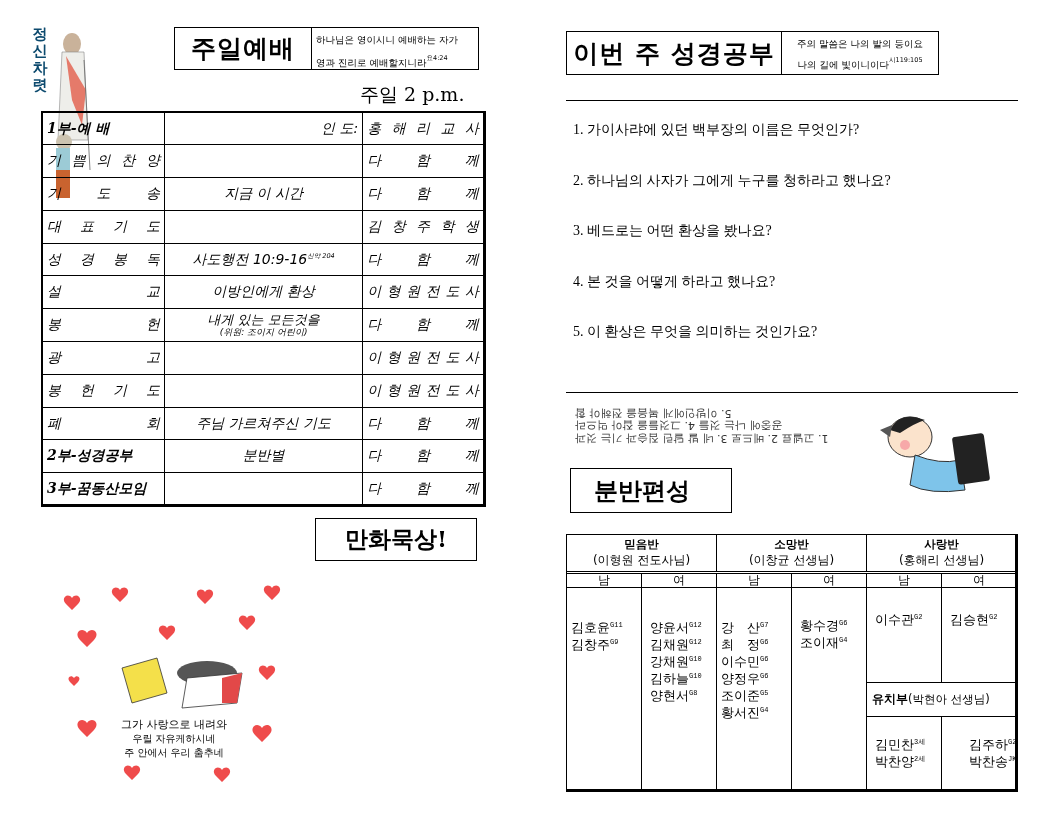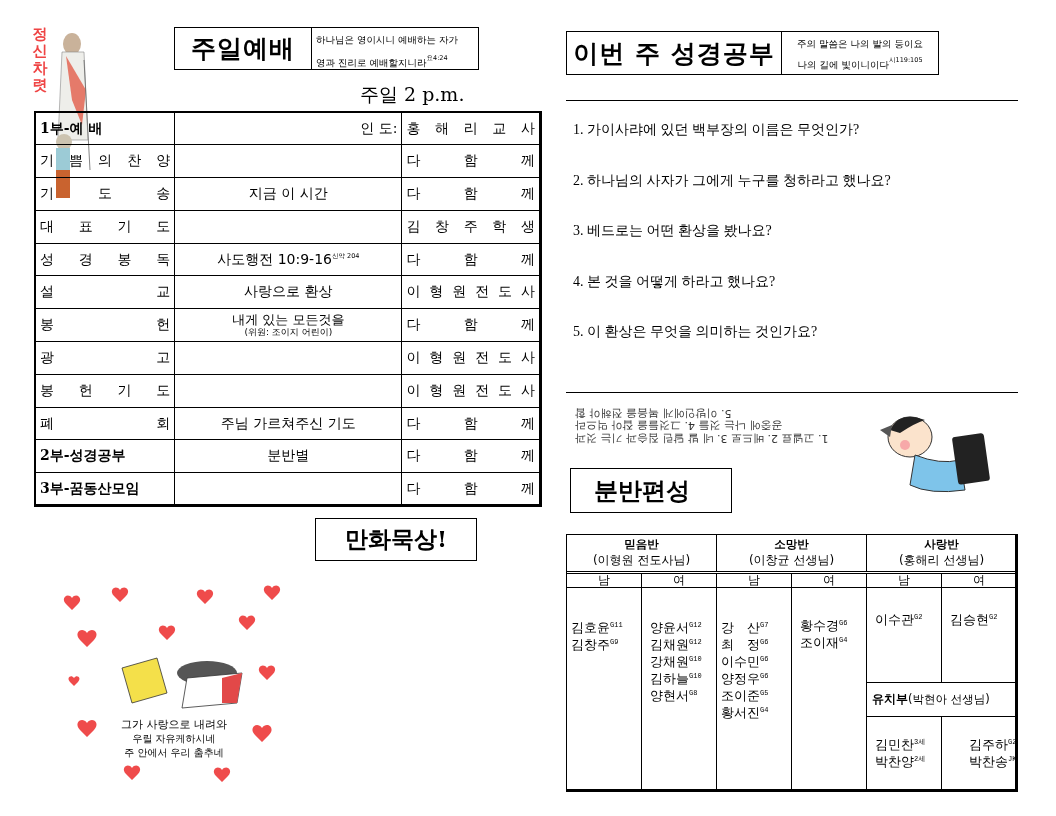--- a/index.html
+++ b/index.html
@@ -4,42 +4,42 @@
 <style>
   * { box-sizing: border-box; margin: 0; padding: 0; }
   body {
     width: 1056px; height: 816px; background: #ffffff; position: relative; overflow: hidden;
     font-family: "DejaVu Sans", sans-serif; color: #000;
   }
   .abs { position: absolute; }
 
   
   .vertical-title {
-    left: 32px; top: 26px; width: 16px; color: #ef4444; font-weight: bold;
+    left: 32px; top: 26px; width: 16px; color: #0c4a6e; font-weight: bold;
     font-size: 15px; line-height: 17px; text-align: center;
   }
   .jesus-illus { left: 44px; top: 30px; width: 50px; height: 170px; }
 
   .title-box {
     left: 174px; top: 27px; width: 305px; height: 43px; border: 1.5px solid #000; display: flex;
   }
   .title-box .main {
     width: 137px; border-right: 1px solid #000; display: flex; align-items: center; justify-content: center;
     font-size: 25px; font-family: "DejaVu Serif", serif; font-weight: bold; letter-spacing: 1px;
   }
   .title-box .verse { flex: 1; font-size: 9.5px; line-height: 19px; padding: 2px 4px; }
   sup { font-size: 6.5px; vertical-align: 6px; }
 
   .time-label {
     left: 360px; top: 82px; font-family: "DejaVu Serif", serif; font-size: 19px;
   }
 
   table.order {
-    position: absolute; left: 34px; top: 111px; width: 508px; border-collapse: collapse;
-    border: 2px solid #000; border-right-width: 3px; border-bottom-width: 3px;
+    position: absolute; left: 41px; top: 111px; width: 445px; border-collapse: collapse;
+    border: 2px solid #000; border-right-width: 3px; border-bottom-width: 3px; font-style: italic;
   }
   table.order td {
     border: 1px solid #000; height: 32.8px; font-size: 14px; font-family: "DejaVu Sans", sans-serif;
     padding: 0 4px; white-space: nowrap;
   }
   table.order td.c1 { width: 123px; text-align: justify; text-align-last: justify; }
   table.order td.c2 { width: 200px; text-align: center; }
   table.order td.c3 { width: 122px; text-align: justify; text-align-last: justify; }
   table.order td.bold { font-weight: bold; font-family: "DejaVu Serif", serif; text-align-last: left; }
   table.order td.right { text-align: right; }
@@ -142,21 +142,21 @@
       <td class="c2"></td>
       <td class="c3">김 창 주 학 생</td>
     </tr>
     <tr>
       <td class="c1">성 경 봉 독</td>
       <td class="c2"><span>사도행전 10:9-16</span><sup>신약 204</sup></td>
       <td class="c3">다 함 께</td>
     </tr>
     <tr>
       <td class="c1">설 교</td>
-      <td class="c2">사랑으로 환상</td>
+      <td class="c2">이방인에게 환상</td>
       <td class="c3">이 형 원 전 도 사</td>
     </tr>
     <tr>
       <td class="c1">봉 헌</td>
       <td class="c2">
         <span class="note-line">내게 있는 모든것을</span>
         <span class="note-sub">(위원: 조이지 어린이)</span>
       </td>
       <td class="c3">다 함 께</td>
     </tr>

